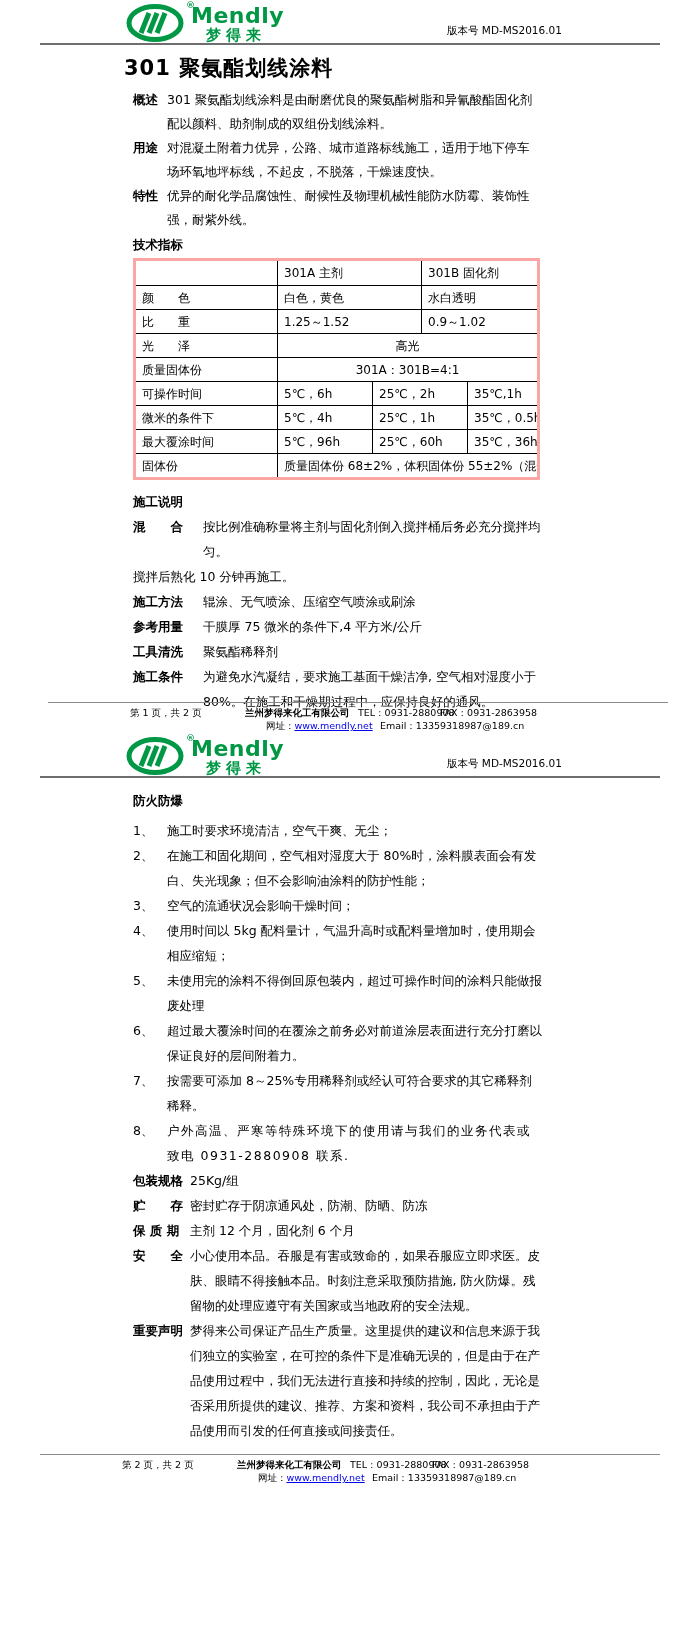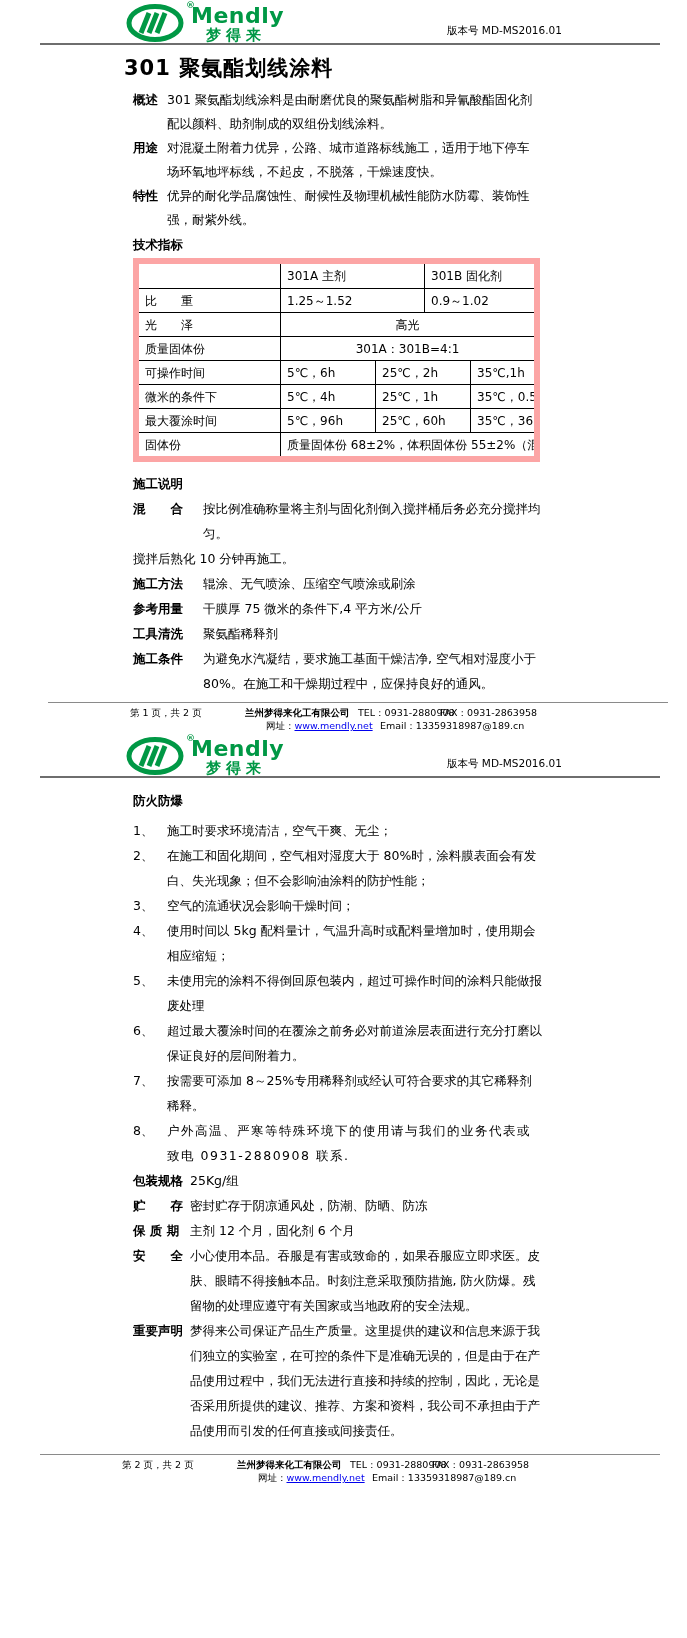--- a/index.html
+++ b/index.html
@@ -27,21 +27,21 @@
   .version { position:absolute; left:447px; top:24px; font-size:10.5px; white-space:nowrap; }
 
   
   .doc-title { position:absolute; left:124px; top:54px; font-size:21px; font-weight:bold; letter-spacing:1px; }
   .content-1 { position:absolute; left:133px; top:88px; width:408px; font-size:12.5px; line-height:24px; }
   .sec { display:flex; }
   .sec-label { width:34px; flex:none; font-weight:bold; }
   .sec-text { flex:1; }
 
   .spec-heading { font-weight:bold; margin-top:2px; line-height:22px; }
-  .spec-table { border:6px solid #fca5a5; margin-top:2px; font-size:12px; width:407px; }
+  .spec-table { border:3px solid #fca5a5; margin-top:2px; font-size:12px; width:407px; }
   .tr { display:flex; border-top:1px solid #000; height:24px; line-height:22px; align-items:center; }
   .tr:first-child { border-top:none; }
   .td { border-left:1px solid #000; padding-left:6px; height:100%; overflow:hidden; white-space:nowrap; display:flex; align-items:center; }
   .td:first-child { border-left:none; }
   .td-label { width:141px; flex:none; }
   .td-a2 { width:144px; flex:none; }
   .td-b2 { flex:1; }
   .td-span { flex:1; justify-content:center; padding-left:0; }
   .td-a3 { width:95px; flex:none; }
   .td-b3 { width:95px; flex:none; }
@@ -119,20 +119,25 @@
 
     <div class="spec-heading">技术指标</div>
 
     <div class="spec-table">
       <div class="tr">
         <div class="td td-label"></div>
         <div class="td td-a2">301A 主剂</div>
         <div class="td td-b2">301B 固化剂</div>
       </div>
       <div class="tr">
+        <div class="td td-label">颜　　色</div>
+        <div class="td td-a2">白色，黄色</div>
+        <div class="td td-b2">水白透明</div>
+      </div>
+      <div class="tr">
         <div class="td td-label">比　　重</div>
         <div class="td td-a2">1.25～1.52</div>
         <div class="td td-b2">0.9～1.02</div>
       </div>
       <div class="tr">
         <div class="td td-label">光　　泽</div>
         <div class="td td-span">高光</div>
       </div>
       <div class="tr">
         <div class="td td-label">质量固体份</div>

